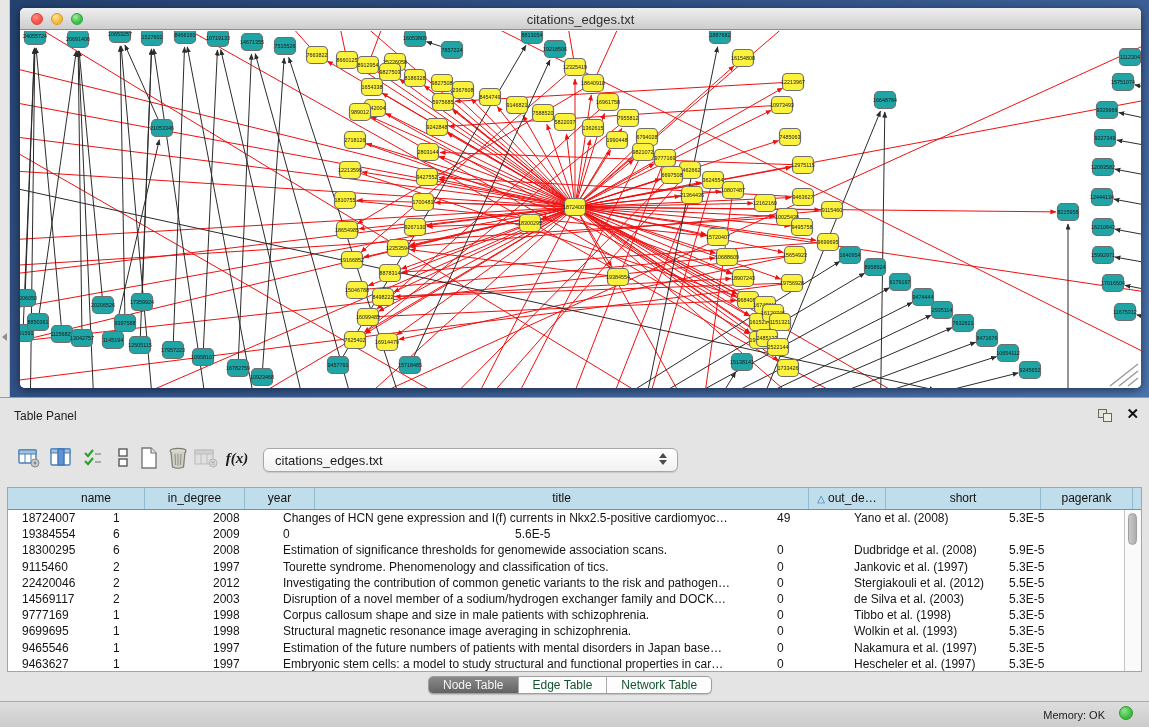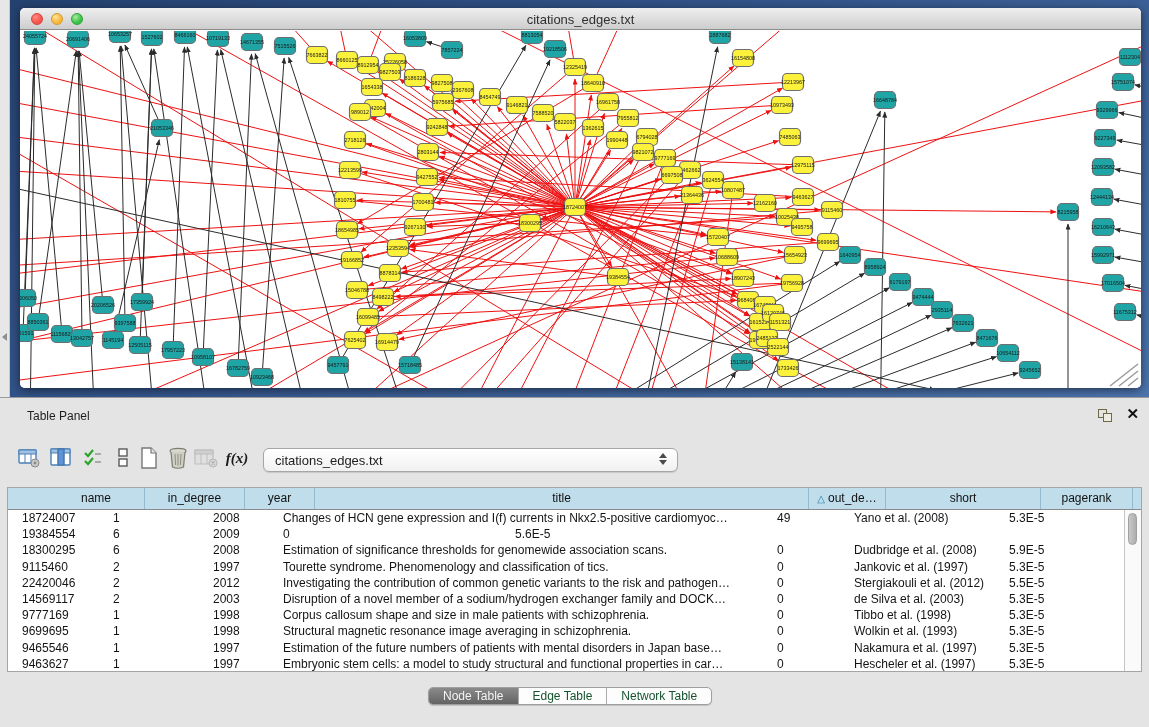--- a/index.html
+++ b/index.html
@@ -25,21 +25,21 @@
   .light.yellow { background:radial-gradient(circle at 35% 30%, #FFE49C, #F8B635 60%); border:1px solid #D49A2E; }
   .light.green  { background:radial-gradient(circle at 35% 30%, #A7ECA0, #39C246 60%); border:1px solid #2FA33B; }
   .net-canvas { position:absolute; left:0; top:23px; width:1121px; height:357px;
     background:#FFF; overflow:hidden; border-radius:0 0 5px 5px; }
   .net-canvas svg { display:block; }
   .splitter-arrow { position:absolute; left:569px; top:398px; width:0; height:0;
     border-left:5px solid transparent; border-right:5px solid transparent; border-top:6px solid #6B6B6B; }
 
   
   .table-panel { position:absolute; left:0; top:397px; width:1149px; height:303px; background:#E4E4E4; border-top:1px solid #9B9B9B; }
-  .panel-title { position:absolute; left:27px; top:11px; font-size:12px; color:#1E1E1E; }
+  .panel-title { position:absolute; left:14px; top:11px; font-size:12px; color:#1E1E1E; }
   .float-icon { position:absolute; right:36px; top:11px; width:15px; height:14px; }
   .float-icon .sq1 { position:absolute; left:0; top:0; width:9px; height:9px; border:1.5px solid #6E6A45; background:#E4E4E4; }
   .float-icon .sq2 { position:absolute; left:5px; top:4px; width:9px; height:9px; border:1.5px solid #6E6A45; background:#EDEDE2; }
   .close-icon { position:absolute; right:10px; top:7px; font-size:15px; font-weight:bold; color:#111; line-height:18px; }
 
   .tp-toolbar { position:absolute; left:0; top:44px; width:1149px; height:36px; }
   .tbtn { position:absolute; top:2px; width:26px; height:28px; display:flex; align-items:center; justify-content:center; }
   .tbtn svg { display:block; }
   .fx { font-family:"Liberation Serif", serif; font-style:italic; font-weight:bold; font-size:15px; color:#1A1A1A; }
   .dropdown { position:absolute; left:263px; top:6px; width:415px; height:24px;
@@ -55,21 +55,21 @@
   .grid-header { display:flex; height:22px; background:#BFDDEB; border-bottom:1px solid #8A8A8A; }
   .th { font-size:12px; color:#111; text-align:center; line-height:21px; border-right:1px solid #93BBD0; overflow:hidden; white-space:nowrap; }
   .th .tri { color:#2E7BA8; font-size:10px; margin-right:3px; }
   .grid-body { position:absolute; left:0; top:22px; right:17px; bottom:0; overflow:hidden; }
   .tr { display:flex; height:16.2px; background:#FFF; }
   .td { font-size:12px; color:#141414; line-height:16px; white-space:nowrap; overflow:hidden; text-overflow:ellipsis; padding-left:8px; }
   .td:first-child { padding-left:14px; }
   .vscroll { position:absolute; right:0; top:22px; bottom:0; width:17px; background:#FAFAFA; border-left:1px solid #C6C6C6; }
   .vthumb { position:absolute; left:3px; top:3px; width:9px; height:32px; border-radius:5px; background:linear-gradient(90deg,#C9C9C9,#ADADAD); border:1px solid #9F9F9F; }
 
-  .tabs-row { position:absolute; left:0; top:288px; width:1124px; height:24px; }
+  .tabs-row { position:absolute; left:0; top:277px; width:1124px; height:24px; }
   .seg { position:absolute; left:428px; top:1px; height:18px; display:flex;
     border:1px solid #9E9E9E; border-radius:5px; overflow:hidden; background:#FDFDFD; box-shadow:0 1px 1px rgba(0,0,0,.15); }
   .seg .s { font-size:12px; line-height:17px; text-align:center; color:#14532d; padding:0 14px; border-right:1px solid #ABABAB; }
   .seg .s:last-child { border-right:none; }
   .seg .s.active { background:linear-gradient(#8A8A8A,#636363); color:#F4F4F4; }
 
   .status-bar { position:absolute; left:0; top:303px; width:1149px; height:27px;
     background:linear-gradient(#DDDDDD,#CBCBCB); border-top:1px solid #A9A9A9; }
   .mem-label { position:absolute; right:44px; top:7px; font-size:11px; color:#1D1D1D; }
   .mem-dot { position:absolute; right:16px; top:4px; width:14px; height:14px; border-radius:50%;
@@ -999,15 +999,19 @@
     </div>
 
     <div class="tabs-row">
       <div class="seg">
         <div class="s active">Node Table</div>
         <div class="s">Edge Table</div>
         <div class="s">Network Table</div>
       </div>
     </div>
 
+    <div class="status-bar">
+      <span class="mem-label">Memory: OK</span>
+      <span class="mem-dot"></span>
+    </div>
   </div>
 
 </div>
 
 </body></html>

